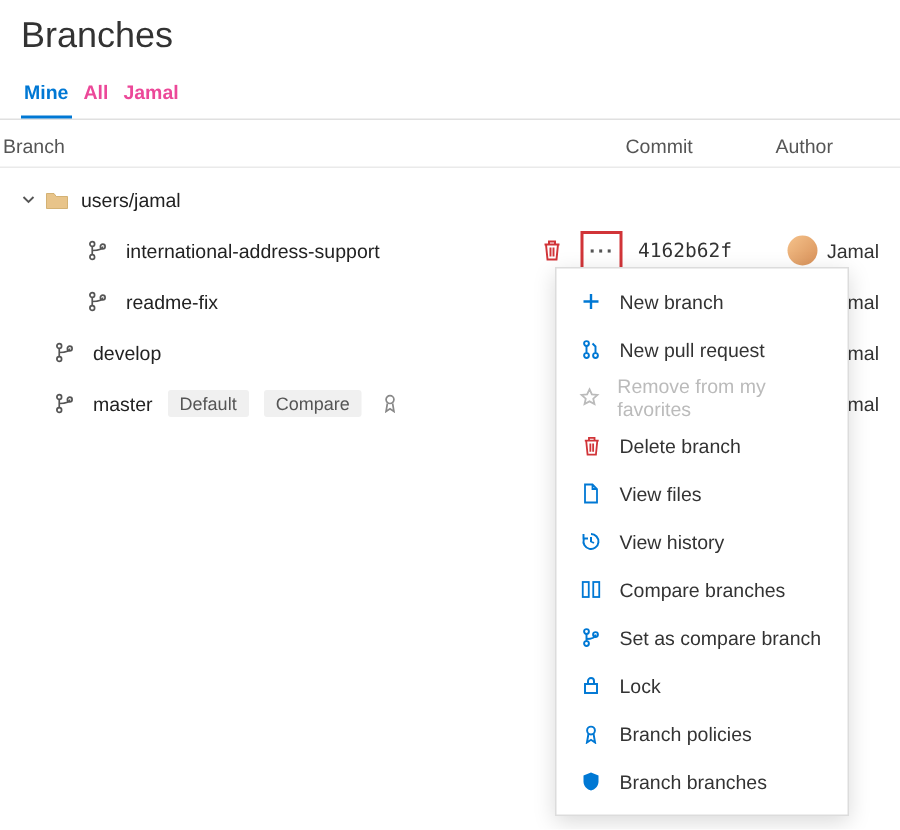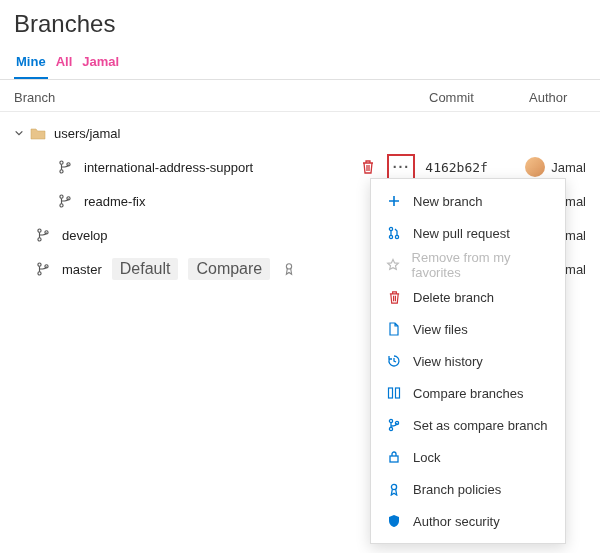--- a/index.html
+++ b/index.html
@@ -1,35 +1,35 @@
 <!DOCTYPE html>
 <html><head>
 <meta charset="utf-8">
 <style>
   * { box-sizing: border-box; margin: 0; padding: 0; }
   body { font-family: "Segoe UI", -apple-system, sans-serif; font-size: 13px; color: #333; background: #fff; width: 600px; height: 553px; overflow: hidden; position: relative; }
   .page-title { font-size: 24px; font-weight: 400; color: #333; padding: 10px 14px 6px; }
   .tabs { display: flex; gap: 6px; padding: 6px 14px 0; border-bottom: 1px solid #e0e0e0; }
   .tab { padding: 4px 2px 8px; cursor: pointer; color: #ec4899; font-weight: bold; }
   .tab.active { color: #0078d4; border-bottom: 2px solid #0078d4; font-weight: 600; }
-  .columns { display: flex; padding: 10px 14px 6px; color: #555; border-bottom: 1px solid #eaeaea; }
+  .columns { display: flex; padding: 10px 2px 6px; color: #555; border-bottom: 1px solid #eaeaea; }
   .col-branch { width: 415px; }
   .col-commit { width: 100px; }
   .col-author { flex: 1; }
   .rows { padding-top: 4px; }
   .row { display: flex; align-items: center; height: 34px; padding: 0 14px; }
   .row .pad0 { width: 0; }
   .row .pad1 { width: 22px; }
   .row .pad2 { width: 44px; }
   .chev { width: 14px; margin-right: 2px; color: #555; }
   .folder-icon { width: 18px; color: #dcb67a; fill: #dcb67a; margin-right: 6px; }
   .branch-icon { width: 18px; color: #555; margin-right: 8px; }
   .branch-name { color: #222; }
   .spacer { flex: 1; }
-  .tag { background: #f0f0f0; color: #555; padding: 2px 8px; font-size: 16px; border-radius: 2px; margin-left: 10px; }
+  .tag { background: #f0f0f0; color: #555; padding: 2px 8px; font-size: 12px; border-radius: 2px; margin-left: 10px; }
   .policy-icon { width: 16px; color: #888; margin-left: 12px; }
   .delete-icon { width: 16px; color: #d13438; }
   .more-btn { width: 28px; height: 26px; display: flex; align-items: center; justify-content: center; margin: 0 10px; cursor: pointer; }
   .more-btn.highlight { border: 2px solid #d13438; }
   .more-glyph { font-weight:bold; color: #555; letter-spacing: 1px; font-size: 14px; line-height:1; }
   .star { color: #f0a800; font-size: 16px; margin: 0 10px; width:28px; text-align:center; }
   .commit-txt { font-family: Consolas, monospace; color: #333; width: 100px; }
   .avatar { width: 20px; height: 20px; border-radius: 50%; background: linear-gradient(135deg,#f5c28b,#d89058); margin-right: 6px; }
   .author-name { color: #333; }
   .context-menu { position: absolute; left: 370px; top: 178px; width: 196px; background: #fff; border: 1px solid #dcdcdc; box-shadow: 0 4px 14px rgba(0,0,0,0.15); padding: 6px 0; }
@@ -259,15 +259,15 @@
         </svg>
       </span>
     <span>Branch policies</span>
   </div>
   <div class="menu-item">
     <span class="menu-icon blue">
         <svg viewBox="0 0 12 14" width="12" height="14">
           <path d="M6 1l5 2v4c0 3-2.5 5.5-5 6-2.5-.5-5-3-5-6V3z" fill="currentColor"></path>
         </svg>
       </span>
-    <span>Author security</span>
+    <span>Branch branches</span>
   </div>
 </div>
 
 </body></html>

